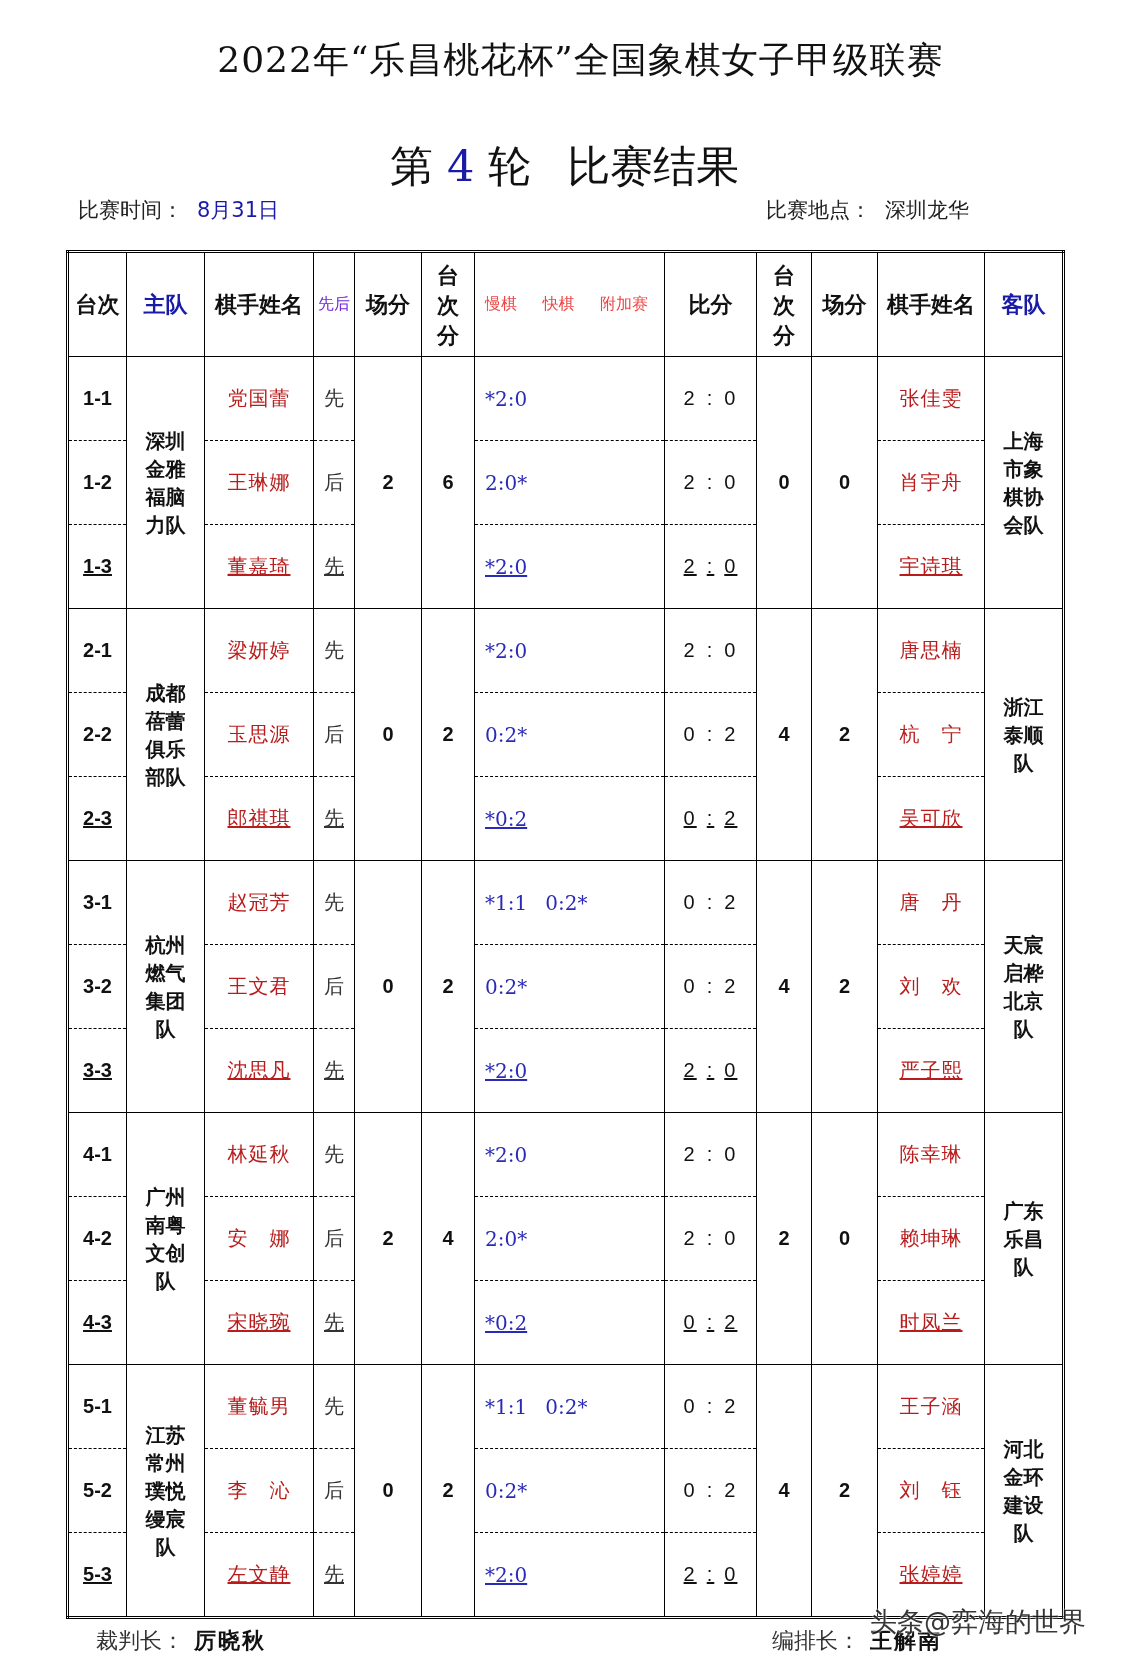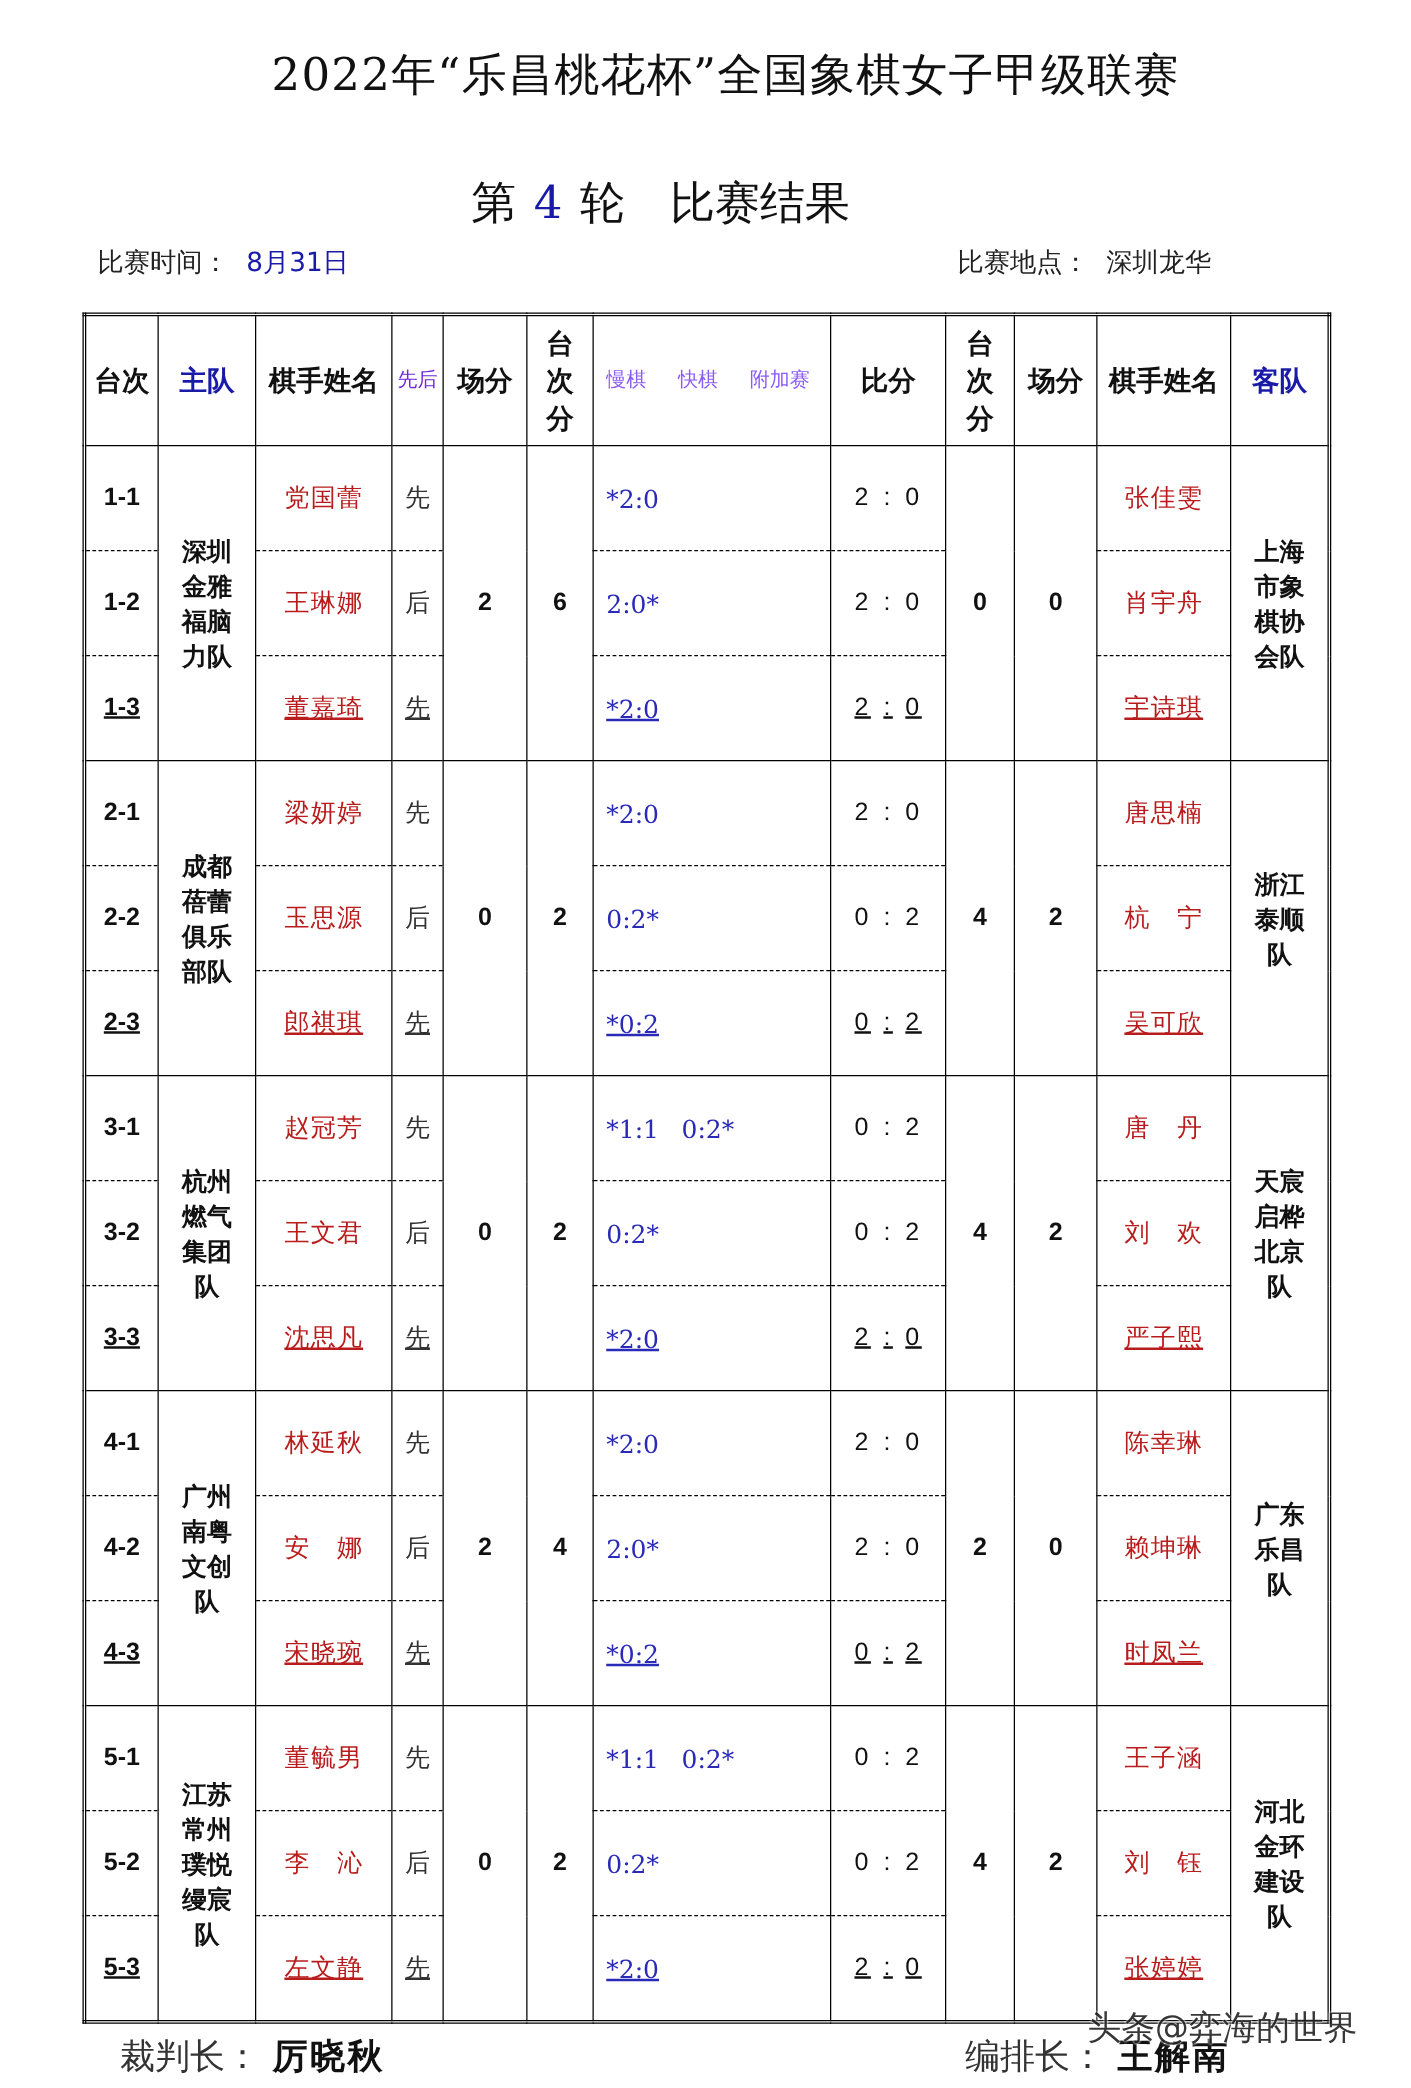--- a/index.html
+++ b/index.html
@@ -1,47 +1,47 @@
 <!DOCTYPE html>
 <html><head>
 <meta charset="utf-8">
 <style>
   html, body { margin: 0; padding: 0; background: #ffffff; }
   body { width: 1129px; height: 1670px; position: relative; overflow: hidden; font-family: "DejaVu Serif", serif; color: #111; }
   .title { position: absolute; left: 0; width: 1121px; top: 36px; text-align: center; font-size: 36px; font-family: "DejaVu Serif", serif; letter-spacing: 1px; padding-left: 40px; box-sizing: border-box; }
-  .subtitle { position: absolute; top: 138px; left: 377px; font-size: 36px; font-family: "DejaVu Serif", serif; }
+  .subtitle { position: absolute; top: 138px; left: 390px; font-size: 43px; font-family: "DejaVu Serif", serif; }
   .subtitle .rnd { color: #1a1aa8; margin: 0 14px; }
   .subtitle .res { margin-left: 36px; }
   .meta { position: absolute; top: 196px; font-size: 21px; color: #222; font-family: "DejaVu Sans", sans-serif; }
   .meta .v { color: #1a1aa8; margin-left: 14px; }
   .meta.left { left: 78px; }
   .meta.right { left: 766px; }
 
   table.results { position: absolute; left: 66px; top: 250px; width: 996px; border-collapse: collapse; border: 3px double #000; table-layout: fixed; }
   table.results th, table.results td { border-left: 1px solid #000; border-right: 1px solid #000; padding: 0; text-align: center; vertical-align: middle; }
   table.results thead th { height: 103px; border-bottom: 1.5px solid #000; font-size: 22px; font-weight: bold; font-family: "DejaVu Serif", serif; }
   table.results thead th.blue { color: #1a1aa8; }
   table.results thead th.small { font-size: 16px; font-weight: normal; color: #6d28d9; }
   table.results thead th.vert { line-height: 30px; }
-  table.results thead th.grey { font-size: 16px; font-weight: normal; color: #8b5cf6; text-align: left; padding-left: 10px; }
+  table.results thead th.grey { font-size: 16px; font-weight: normal; color: #ef4444; text-align: left; padding-left: 10px; }
   table.results tbody td { height: 83px; font-size: 20px; }
   tr.r1 td.split, tr.r2 td.split { border-bottom: 1px dashed #000; }
   tr.r3 td { border-bottom: 1.5px solid #000; text-decoration: underline; }
   tr.r1 td.span { border-bottom: 1.5px solid #000; }
   td.board { font-family: "Liberation Sans", sans-serif; font-weight: bold; font-size: 22px; }
   td.team { font-weight: bold; font-size: 21px; line-height: 28px; padding: 0 10px !important; }
   td.name { color: #b91c1c; font-size: 21px; letter-spacing: 1px; }
   td.order { color: #333; font-size: 20px; }
   td.big { font-family: "Liberation Sans", sans-serif; font-weight: bold; font-size: 28px; }
   td.games { text-align: left !important; padding-left: 10px !important; color: #2a2ab8; font-size: 16px; font-family: "DejaVu Serif", serif; }
   td.games span + span { margin-left: 18px; }
   td.score { font-family: "Liberation Sans", sans-serif; font-size: 22px; letter-spacing: 2px; }
   td.score .c { margin: 0 10px; }
 
-  .footer { position: absolute; top: 1626px; font-size: 28px; color: #333; font-family: "DejaVu Sans", sans-serif; }
+  .footer { position: absolute; top: 1626px; font-size: 22px; color: #333; font-family: "DejaVu Sans", sans-serif; }
   .footer .v { font-weight: bold; color: #111; margin-left: 10px; font-family: "DejaVu Serif", serif; letter-spacing: 2px; }
   .footer.left { left: 96px; }
   .footer.right { left: 772px; }
   .watermark { position: absolute; top: 1604px; left: 870px; font-size: 27px; color: #222; font-family: "DejaVu Sans", sans-serif; text-shadow: 0 0 2px #fff, 0 0 2px #fff; opacity: 0.9; }
 </style>
 </head>
 <body>
 
 <div class="title">2022年“乐昌桃花杯”全国象棋女子甲级联赛</div>
 

